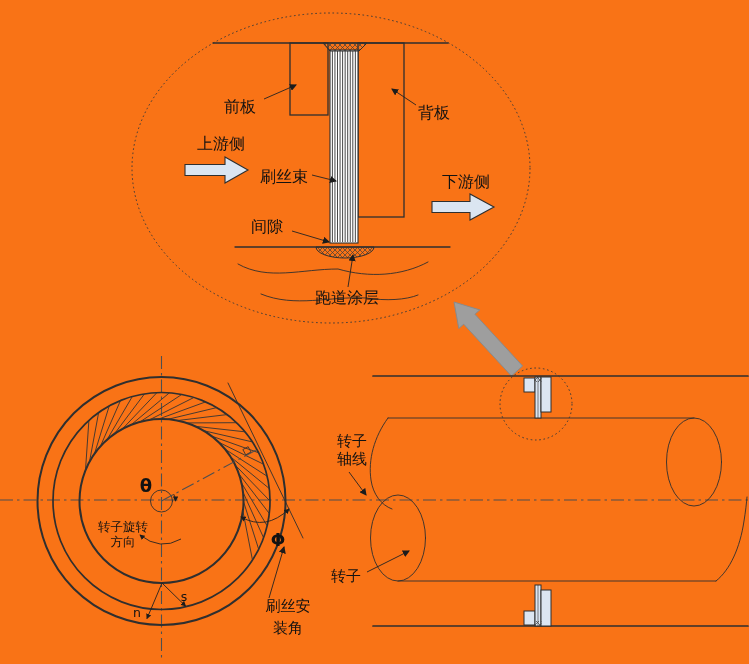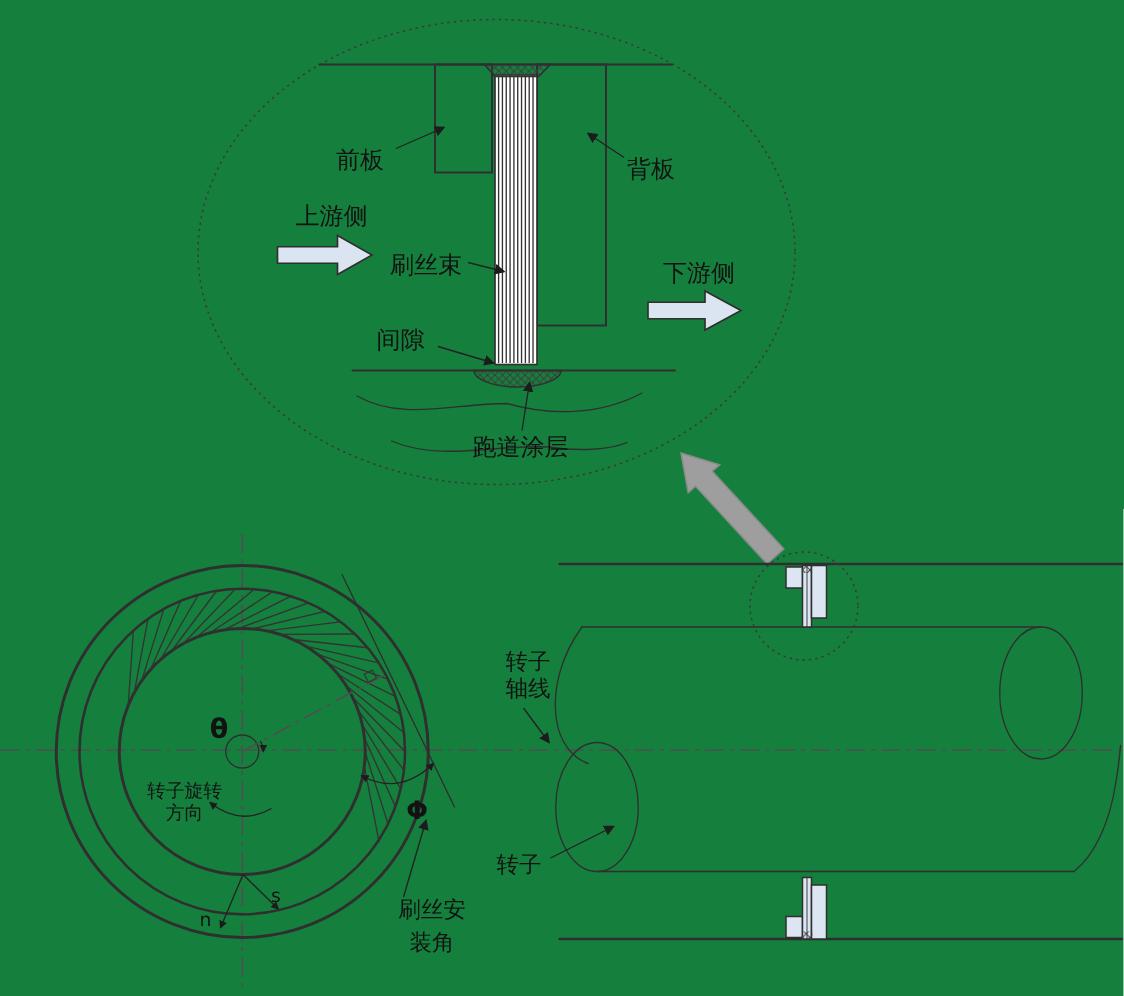--- a/index.html
+++ b/index.html
@@ -1,16 +1,16 @@
 <!DOCTYPE html>
 <html><head>
 <meta charset="utf-8">
 <style>
   html,body{margin:0;padding:0;background:#ffffff;}
-  .stage{position:relative;width:749px;height:664px;background:#15803d;overflow:hidden;}
+  .stage{position:relative;width:749px;height:664px;background:#f97316;overflow:hidden;}
   svg text{font-family:"DejaVu Sans",sans-serif;fill:#121212;}
   .ln{stroke:#2f2f2f;stroke-width:1.3;fill:none;stroke-linecap:round;}
   .w2{stroke-width:2;}
   .w17{stroke-width:1.7;}
   .thin{stroke-width:0.9;}
   .dashdot{stroke:#4f4f4f;stroke-width:1.1;stroke-dasharray:13 4 2.5 4;fill:none;}
   .dotted{stroke:#3a3a3a;stroke-width:1;stroke-dasharray:1.6 2.7;fill:none;}
   .leader{stroke:#222;stroke-width:0.9;fill:none;}
   .t16{font-size:16px;}
   .t15{font-size:15px;}

